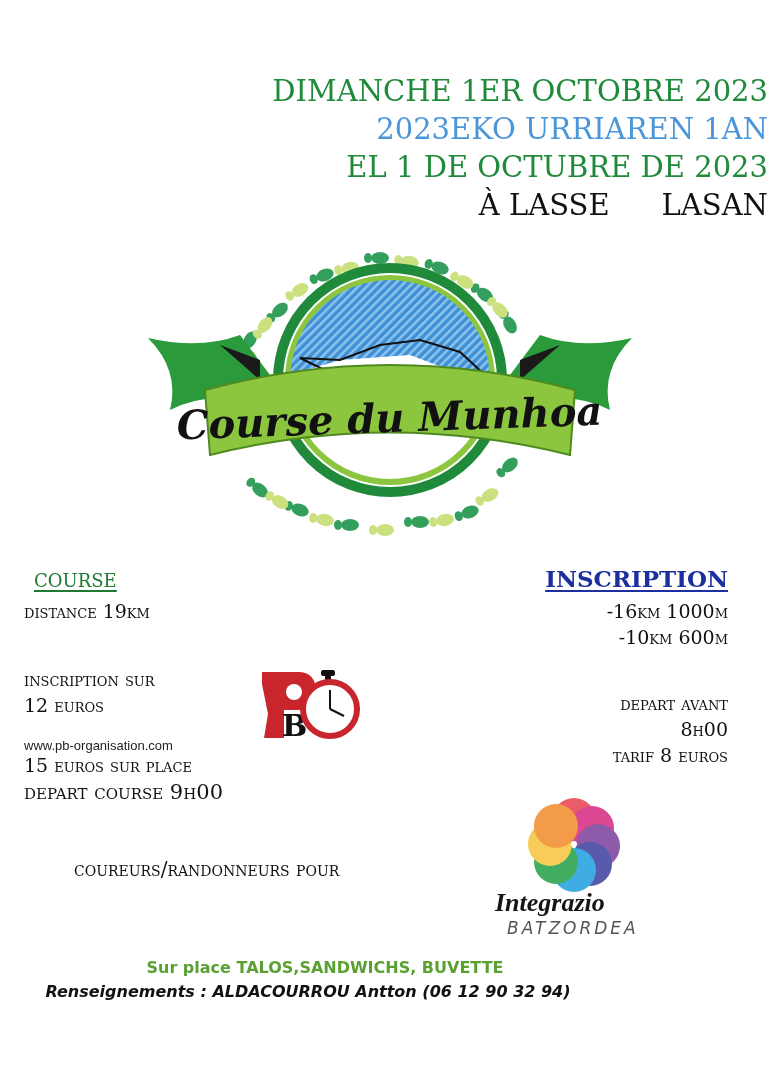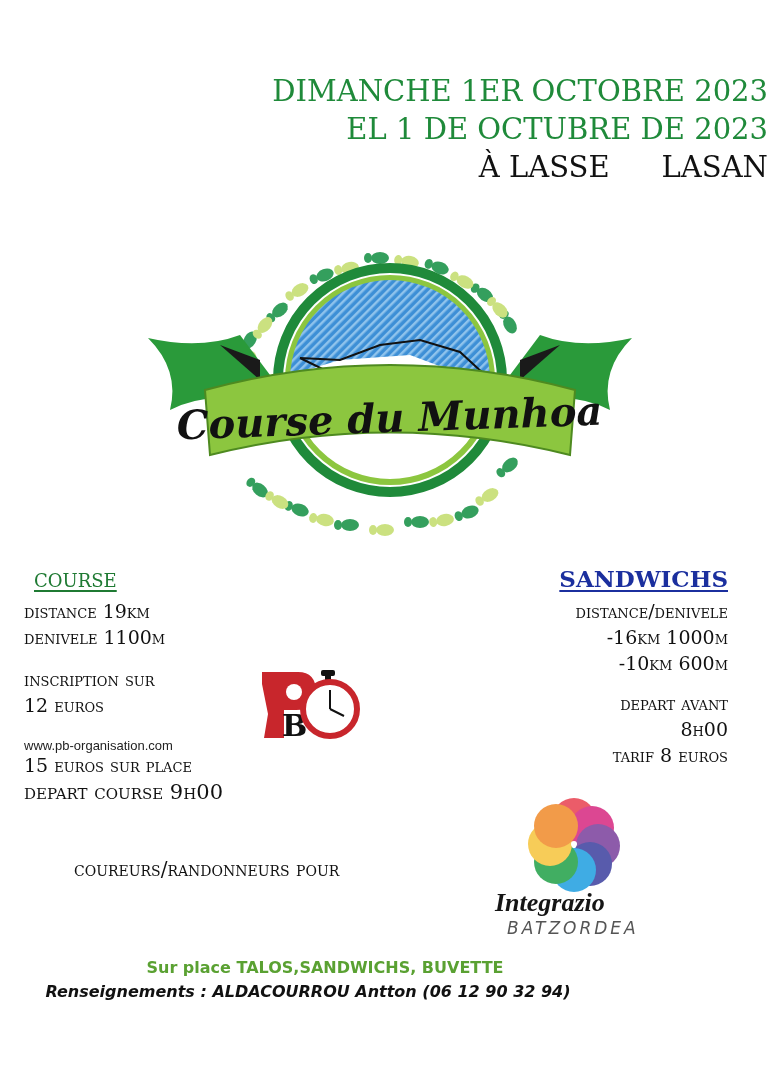--- a/index.html
+++ b/index.html
@@ -40,20 +40,21 @@
   .integ-sub { position: absolute; left: 507px; top: 918px; font-family: "DejaVu Sans", sans-serif; font-style: italic; font-size: 17px; letter-spacing: 3px; color: #555; }
 
   .foot1 { position: absolute; left: 0; width: 650px; top: 958px; text-align: center; font-family: "DejaVu Sans", sans-serif; font-weight: bold; font-size: 16px; color: #5aa132; }
   .foot2 { position: absolute; left: 0; width: 616px; top: 982px; text-align: center; font-family: "DejaVu Sans", sans-serif; font-weight: bold; font-style: italic; font-size: 16px; color: #111; }
 </style>
 </head>
 <body>
 
 <div class="header">
   <div class="hline hl-green">DIMANCHE 1ER OCTOBRE 2023</div>
+  <div class="hline hl-blue">2023EKO URRIAREN 1AN</div>
   <div class="hline hl-green">EL 1 DE OCTUBRE DE 2023</div>
   <div class="hline hl-black">
     <span>À LASSE</span><span class="gap"></span><span>LASAN</span>
   </div>
 </div>
 
 <div class="logo">
   <svg width="500" height="310" viewBox="0 0 500 310">
     <defs>
       <pattern id="stripes" width="6" height="6" patternUnits="userSpaceOnUse" patternTransform="rotate(45)">
@@ -116,21 +117,20 @@
     <path d="M420 105 L380 120 L380 140 Z" fill="#1a1a1a"></path>
 
     <path d="M65 150 Q250 100 435 150 L430 215 Q250 170 70 215 Z" fill="#8cc63f" stroke="#4e8a20" stroke-width="2"></path>
     <text x="250" y="192" text-anchor="middle" font-family="DejaVu Serif, serif" font-style="italic" font-weight="bold" font-size="40" fill="#111" transform="rotate(-2 250 192)">Course du Munhoa</text>
   </svg>
 </div>
 
 <div class="course-title sc col-text">COURSE</div>
 <div class="course-lines col-text sc">
   <div>DISTANCE 19KM</div>
-  <div>DENIVELE 1100M</div>
 </div>
 <div class="course-lines2 col-text sc">
   <div>INSCRIPTION SUR</div>
   <div>12 EUROS</div>
 </div>
 <div class="website">www.pb-organisation.com</div>
 <div class="course-lines3 col-text sc">
   <div>15 EUROS SUR PLACE</div>
   <div class="big">DEPART COURSE 9H00</div>
 </div>
@@ -141,23 +141,22 @@
     <circle cx="36" cy="28" r="8" fill="#ffffff"></circle>
     <text x="24" y="72" font-family="DejaVu Serif, serif" font-weight="bold" font-size="30" fill="#111">B</text>
     <rect x="63" y="6" width="14" height="6" rx="2" fill="#111"></rect>
     <rect x="67" y="11" width="6" height="6" fill="#111"></rect>
     <circle cx="72" cy="45" r="27" fill="#ffffff" stroke="#c8262c" stroke-width="6"></circle>
     <line x1="72" y1="45" x2="72" y2="26" stroke="#111" stroke-width="2"></line>
     <line x1="72" y1="45" x2="86" y2="52" stroke="#111" stroke-width="2"></line>
   </svg>
 </div>
 
-<div class="rando-title col-text">SANDWICHS</div>
+<div class="rando-title col-text">INSCRIPTION</div>
 <div class="rando-lines col-text sc">
-  <div>DISTANCE/DENIVELE</div>
   <div>-16KM 1000M</div>
   <div>-10KM 600M</div>
 </div>
 <div class="rando-lines2 col-text sc">
   <div>DEPART AVANT</div>
   <div>8H00</div>
   <div>TARIF 8 EUROS</div>
 </div>
 
 <div class="donation">

